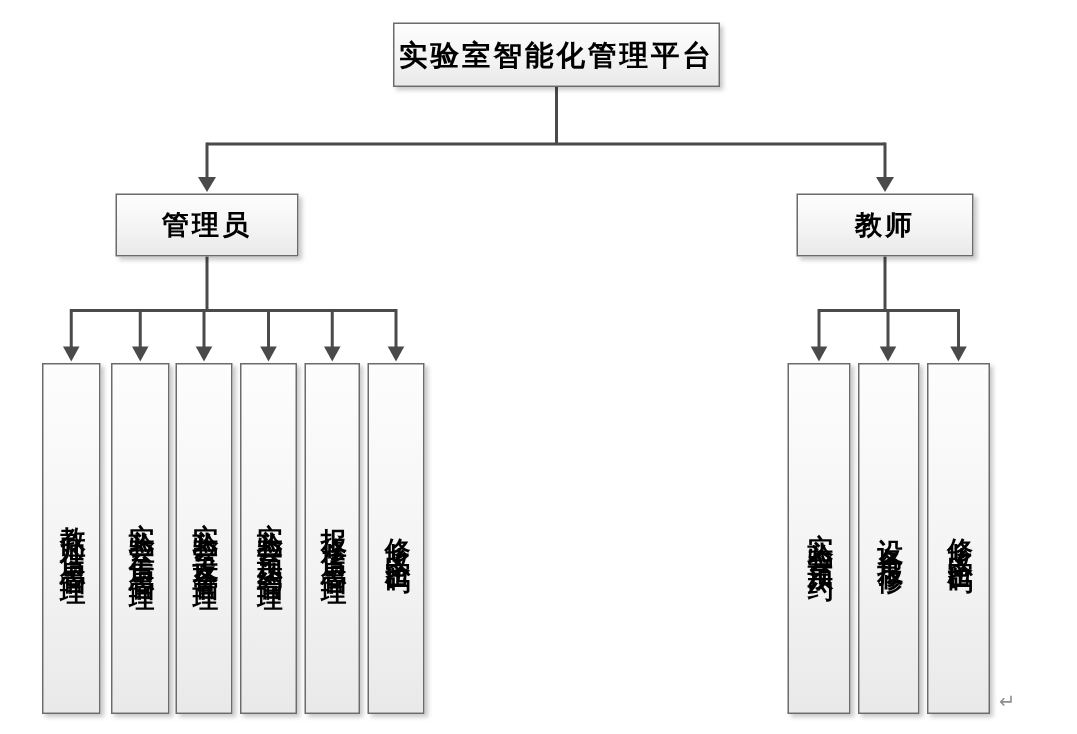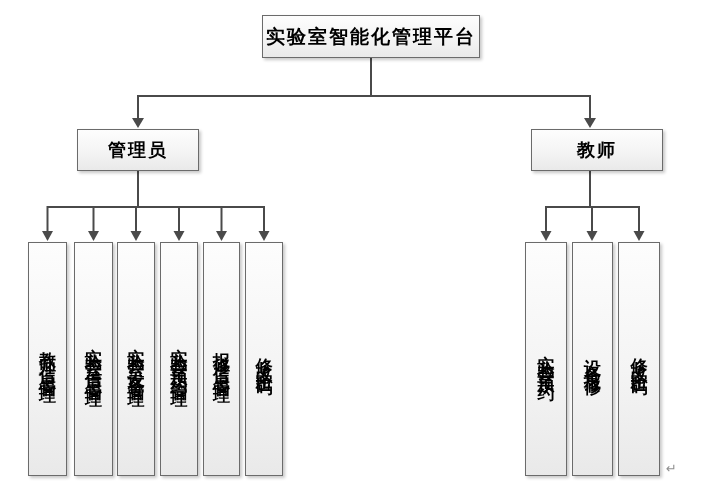--- a/index.html
+++ b/index.html
@@ -36,21 +36,21 @@
   .node-root {
     left: 262px; top: 15px; width: 218px; height: 43px;
     font-size: 19px;
     letter-spacing: 2px;
   }
   .node-branch {
     font-size: 18px;
     letter-spacing: 2px;
   }
   #branch-admin   { left: 77px;  top: 129px; width: 122px; height: 42px; }
-  #branch-teacher { left: 531px; top: 129px; width: 132px; height: 42px; }
+  #branch-teacher { left: 531px; top: 129px; width: 118px; height: 42px; }
   .node-leaf {
     top: 242px;
     height: 234px;
   }
   .node-leaf .vtext {
     writing-mode: vertical-rl;
     text-orientation: upright;
     font-size: 17px;
     font-weight: bold;
     letter-spacing: 7px;

